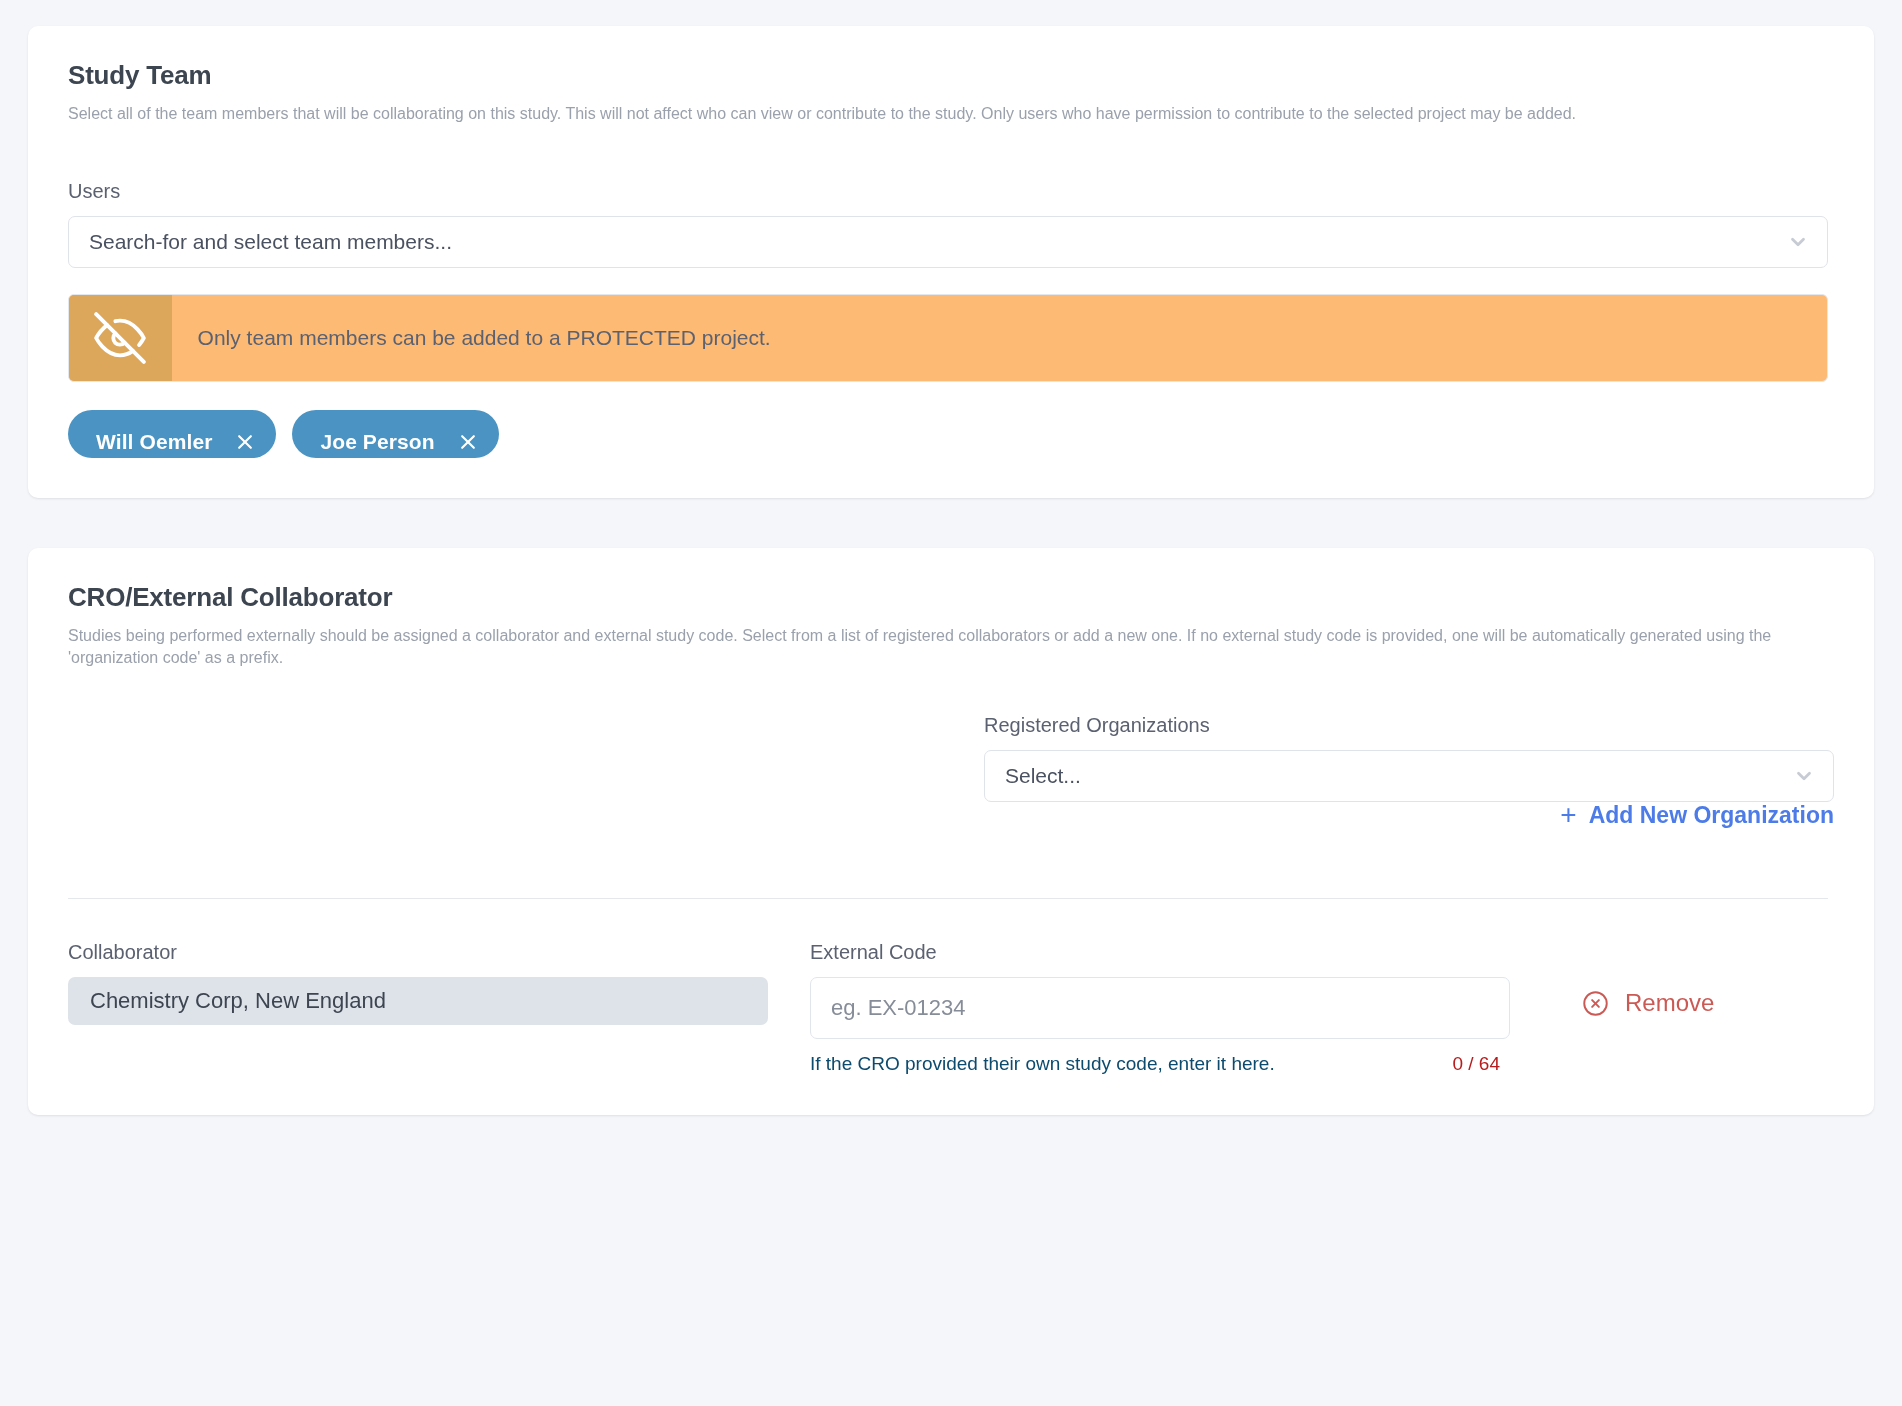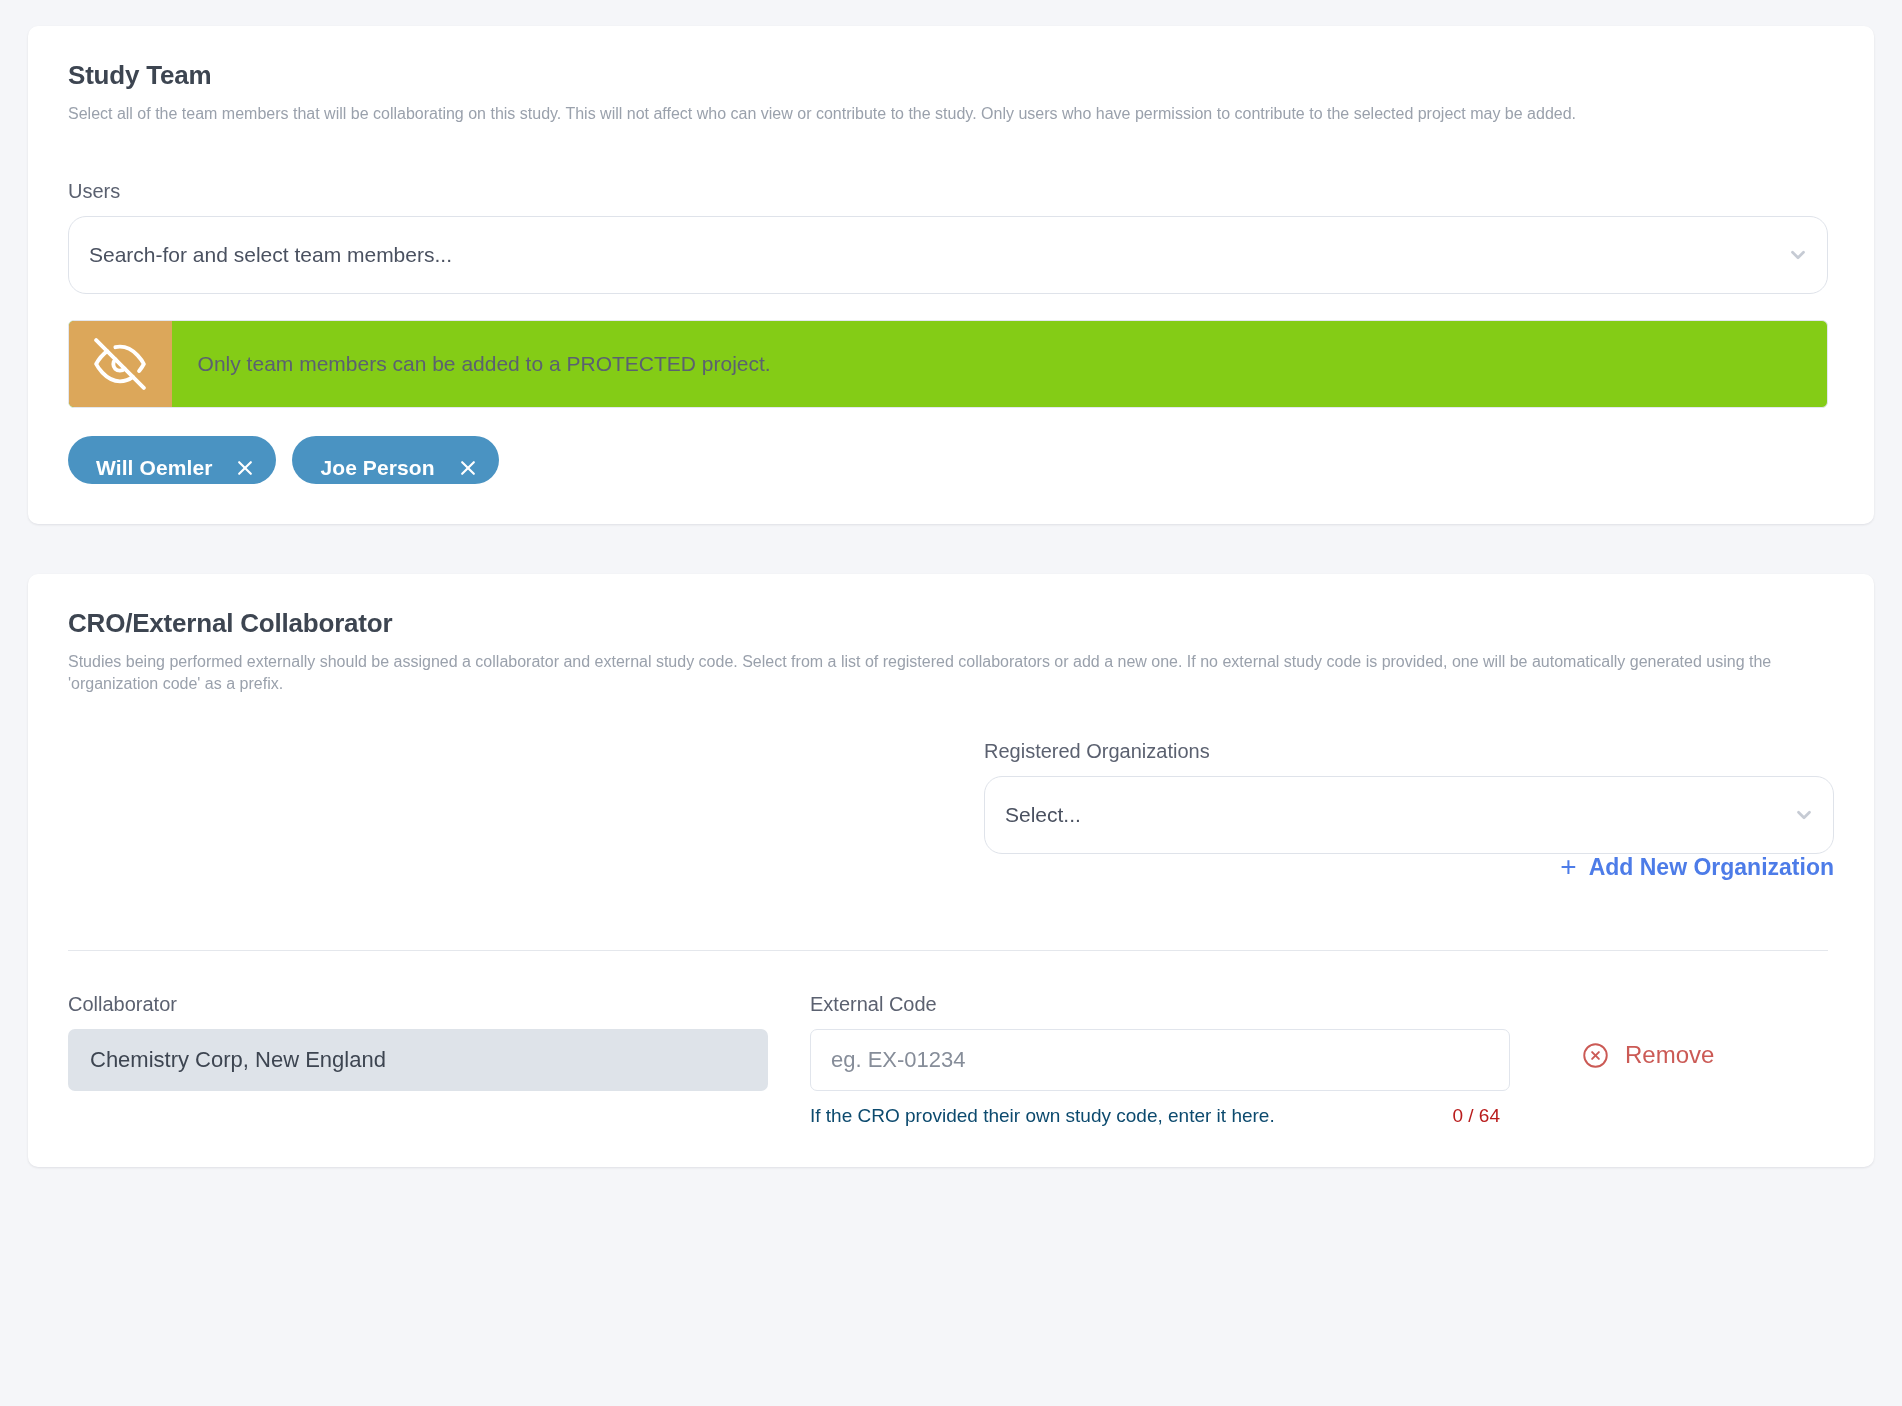--- a/index.html
+++ b/index.html
@@ -51,23 +51,23 @@
   .field-label {
     font-size: 20px;
     color: #5b6170;
     margin-bottom: 13px;
     display: block;
     font-weight: 400;
   }
 
   .select-box {
     position: relative;
-    height: 78px;
+    height: 52px;
     border: 1.4px solid #dfe3ea;
-    border-radius: 18px;
+    border-radius: 7px;
     background: #fff;
     display: flex;
     align-items: center;
     padding: 0 52px 0 20px;
   }
   .select-placeholder {
     font-size: 21px;
     color: #4a5160;
     white-space: nowrap;
     overflow: hidden;
@@ -89,21 +89,21 @@
 
   
   .notice {
     margin-top: 26px;
     display: flex;
     width: 1760px;
     min-height: 88px;
     border-radius: 6px;
     overflow: hidden;
     border: 1.4px solid #e3e7ee;
-    background: #84cc16;
+    background: #fdba74;
   }
   .notice-icon {
     width: 104px;
     flex: 0 0 104px;
     background: #dda košer;
     background: #dca css;
     background: #dca75a;
     display: flex;
     align-items: center;
     justify-content: center;
@@ -190,21 +190,21 @@
   .collab-row {
     margin-top: 42px;
     display: flex;
     align-items: flex-start;
   }
   .col-collaborator { width: 700px; flex: 0 0 700px; }
   .col-external { width: 700px; flex: 0 0 700px; margin-left: 42px; }
   .col-remove { flex: 1; padding-top: 48px; padding-left: 72px; }
 
   .readonly-box {
-    height: 62px;
+    height: 48px;
     background: #dee3e9;
     border-radius: 7px;
     display: flex;
     align-items: center;
     padding: 8px 22px;
     font-size: 22px;
     color: #3d4551;
     width: 700px;
   }
 

